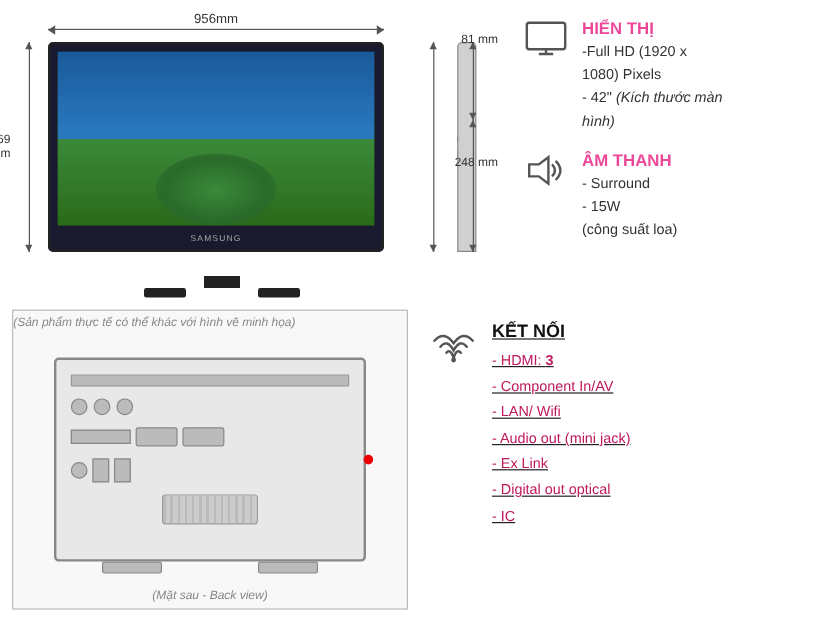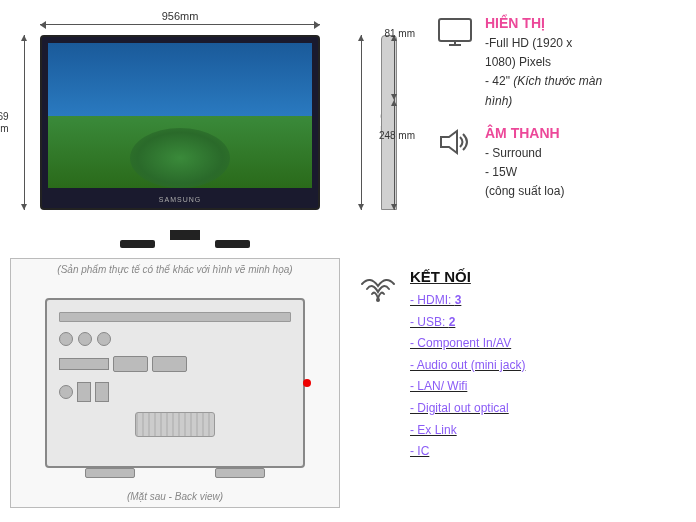--- a/index.html
+++ b/index.html
@@ -333,21 +333,21 @@
       flex-direction: column;
       align-items: center;
       justify-content: center;
     }
 
     .back-diagram-note-top {
       position: absolute;
       top: 5px;
       left: 0;
       right: 0;
-      text-align: center;
+      text-align: left;
       font-size: 10px;
       color: #888;
       font-style: italic;
     }
 
     .back-diagram-note-bottom {
       position: absolute;
       bottom: 5px;
       left: 0;
       right: 0;
@@ -417,21 +417,21 @@
 
     .conn-title {
       font-weight: bold;
       font-size: 15px;
       color: #111;
       margin-bottom: 5px;
     }
 
     .conn-line {
       font-size: 12px;
-      color: #8b5cf6;
+      color: #be185d;
       line-height: 1.8;
     }
 
     .conn-line strong {
       font-weight: bold;
     }
 
     
     svg { display: block; }
   </style>
@@ -592,24 +592,23 @@
             <path d="M20,32 L20,30" stroke="#555" stroke-width="2.5" stroke-linecap="round"></path>
             <path d="M14,26 Q17,22 20,30 Q23,22 26,26" fill="none" stroke="#555" stroke-width="2" stroke-linecap="round"></path>
             <path d="M9,21 Q14.5,14 20,24 Q25.5,14 31,21" fill="none" stroke="#555" stroke-width="2" stroke-linecap="round"></path>
             <path d="M4,16 Q12,7 20,18 Q28,7 36,16" fill="none" stroke="#555" stroke-width="2" stroke-linecap="round"></path>
             <circle cx="20" cy="32" r="2" fill="#555"></circle>
           </svg>
         </div>
         <div class="conn-content">
           <div class="conn-title">KẾT NỐI</div>
           <div class="conn-line">- HDMI: <strong>3</strong></div>
-          <div class="conn-line">- USB: <strong>2</strong></div>
           <div class="conn-line">- Component In/AV</div>
+          <div class="conn-line">- LAN/ Wifi</div>
           <div class="conn-line">- Audio out (mini jack)</div>
-          <div class="conn-line">- LAN/ Wifi</div>
+          <div class="conn-line">- Ex Link</div>
           <div class="conn-line">- Digital out optical</div>
-          <div class="conn-line">- Ex Link</div>
           <div class="conn-line">- IC</div>
         </div>
       </div>
     </div>
   </div>
 </div>
 
 </body></html>

